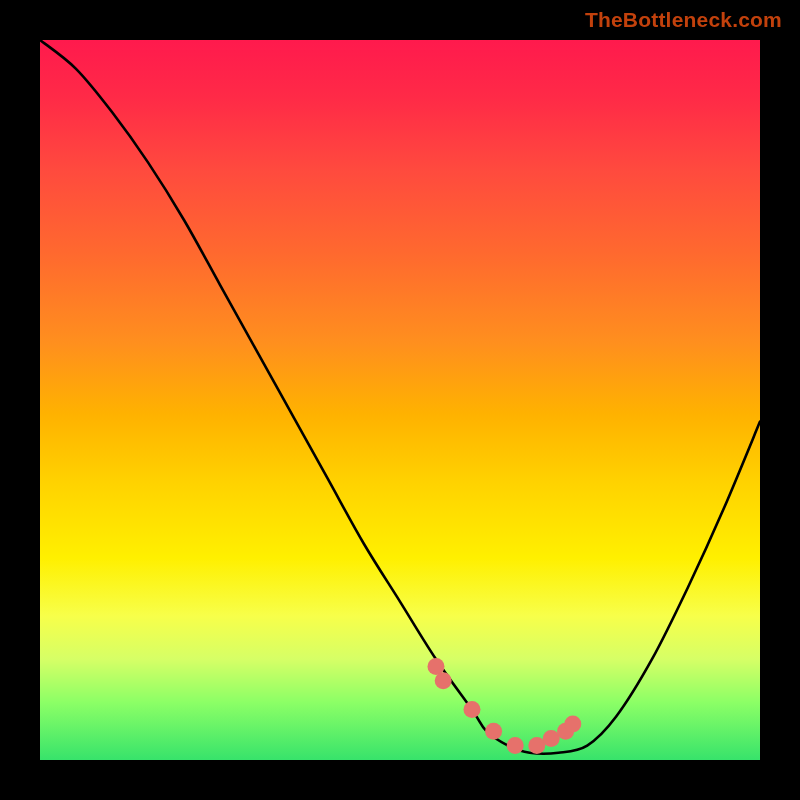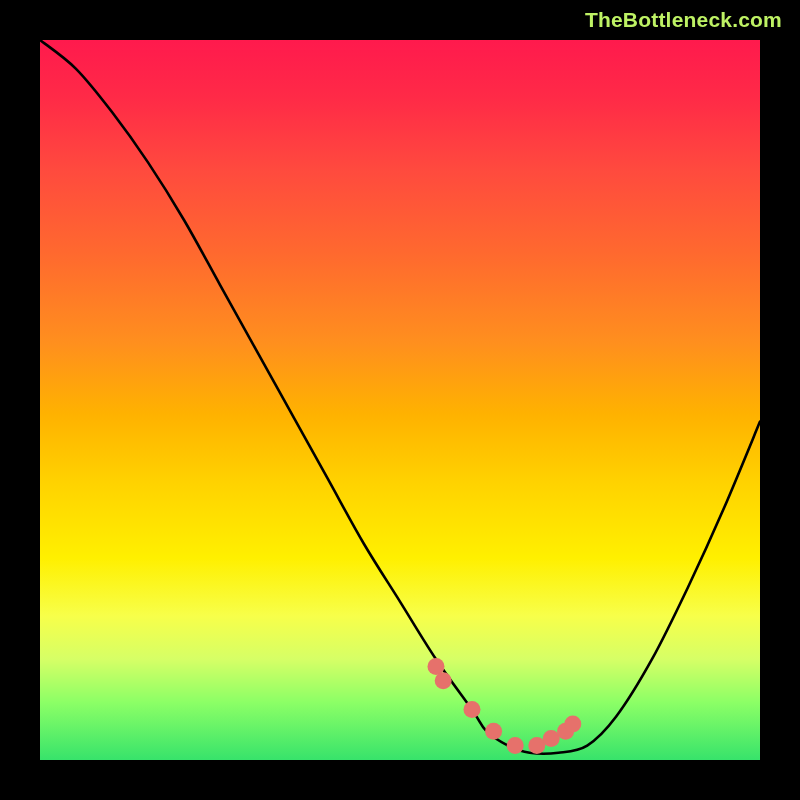--- a/index.html
+++ b/index.html
@@ -37,21 +37,21 @@
       #f7ff4a 80%,
       #d6ff66 86%,
       #8cff66 92%,
       #37e36b 100%
     );
   }
   .watermark {
     position: absolute;
     top: 8px;
     right: 18px;
-    color: #bef264;
+    color: #c2410c;
     font-size: 21px;
     font-weight: 600;
     letter-spacing: 0.2px;
     user-select: none;
     z-index: 5;
   }
   svg.curve {
     position: absolute;
     left: 0;
     top: 0;

